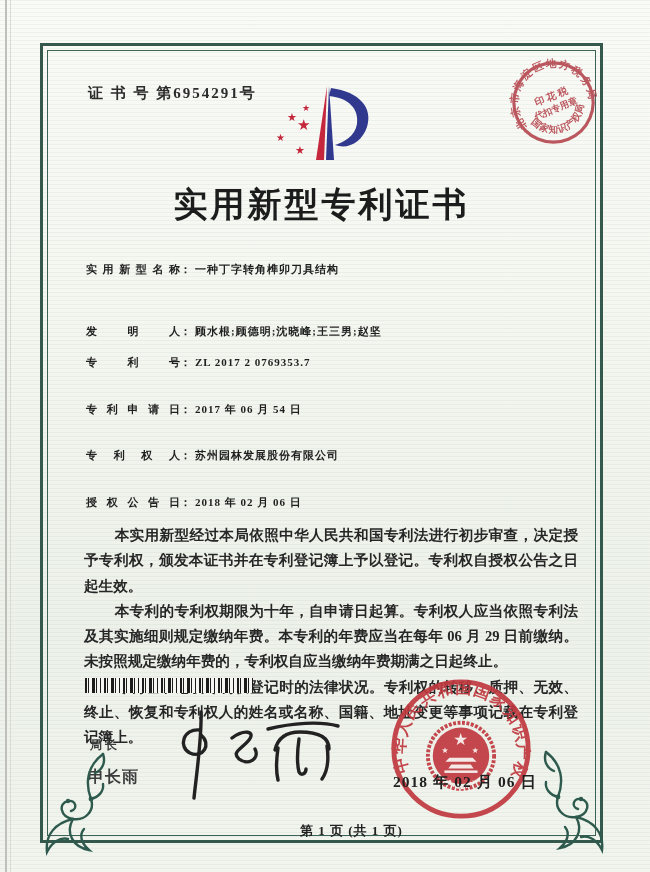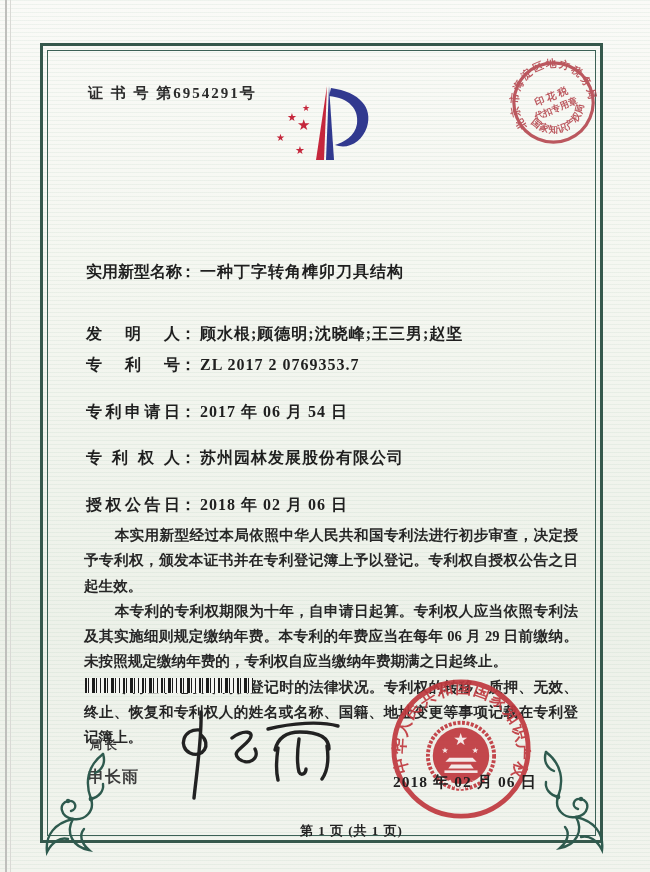--- a/index.html
+++ b/index.html
@@ -34,21 +34,21 @@
 
   .logo{position:absolute;left:264px;top:74px;width:128px;height:96px;}
 
   .cert-title{
     position:absolute;left:40px;top:182px;width:563px;
     text-align:center;font-size:34px;font-weight:700;color:#1c1c1c;
     letter-spacing:3px;
   }
 
   .fields{position:absolute;left:86px;top:0;width:500px;}
-  .field-row{position:absolute;left:0;font-size:16px;color:#1f1f1f;font-weight:600;white-space:nowrap;}
+  .field-row{position:absolute;left:0;font-size:11px;color:#1f1f1f;font-weight:600;white-space:nowrap;}
   .row-0{top:262px;} .row-1{top:309px;margin-top:15px;} .row-2{top:355px;}
   .row-3{top:402px;} .row-4{top:448px;} .row-5{top:495px;}
   .field-label{display:inline-block;width:94px;text-align:justify;text-align-last:justify;vertical-align:bottom;}
   .field-colon{display:inline-block;margin-right:4px;}
   .field-value{letter-spacing:1px;}
 
   .paragraphs{
     position:absolute;left:84px;top:523px;width:494px;
     font-size:14.6px;line-height:25.3px;color:#262626;
     text-align:justify;font-weight:600;
@@ -103,20 +103,21 @@
     <text x="38" y="37" font-size="9" fill="#c5273c">★</text>
     <text x="23" y="47" font-size="11" fill="#c5273c">★</text>
     <text x="12" y="67" font-size="10" fill="#c5273c">★</text>
     <text x="33" y="56" font-size="15" fill="#c5273c">★</text>
     <text x="31" y="80" font-size="11" fill="#c5273c">★</text>
     <polygon points="63,12 52,86 60,86" fill="#c5273c"></polygon>
     <polygon points="65,12 62,86 70,86" fill="#31398f"></polygon>
     <path d="M 67,14 C 96,18 109,34 103,53 C 98,68 84,76 71,71 C 80,68 91,62 93,50 C 95,35 85,24 65,22 Z" fill="#31398f"></path>
   </svg>
 
+  <div class="cert-title">实用新型专利证书</div>
 
   <div class="fields">
     <div class="field-row row-0">
       <span class="field-label">实用新型名称</span><span class="field-colon">：</span><span class="field-value">一种丁字转角榫卯刀具结构</span>
     </div>
     <div class="field-row row-1">
       <span class="field-label">发明人</span><span class="field-colon">：</span><span class="field-value">顾水根;顾德明;沈晓峰;王三男;赵坚</span>
     </div>
     <div class="field-row row-2">
       <span class="field-label">专利号</span><span class="field-colon">：</span><span class="field-value">ZL 2017 2 0769353.7</span>

